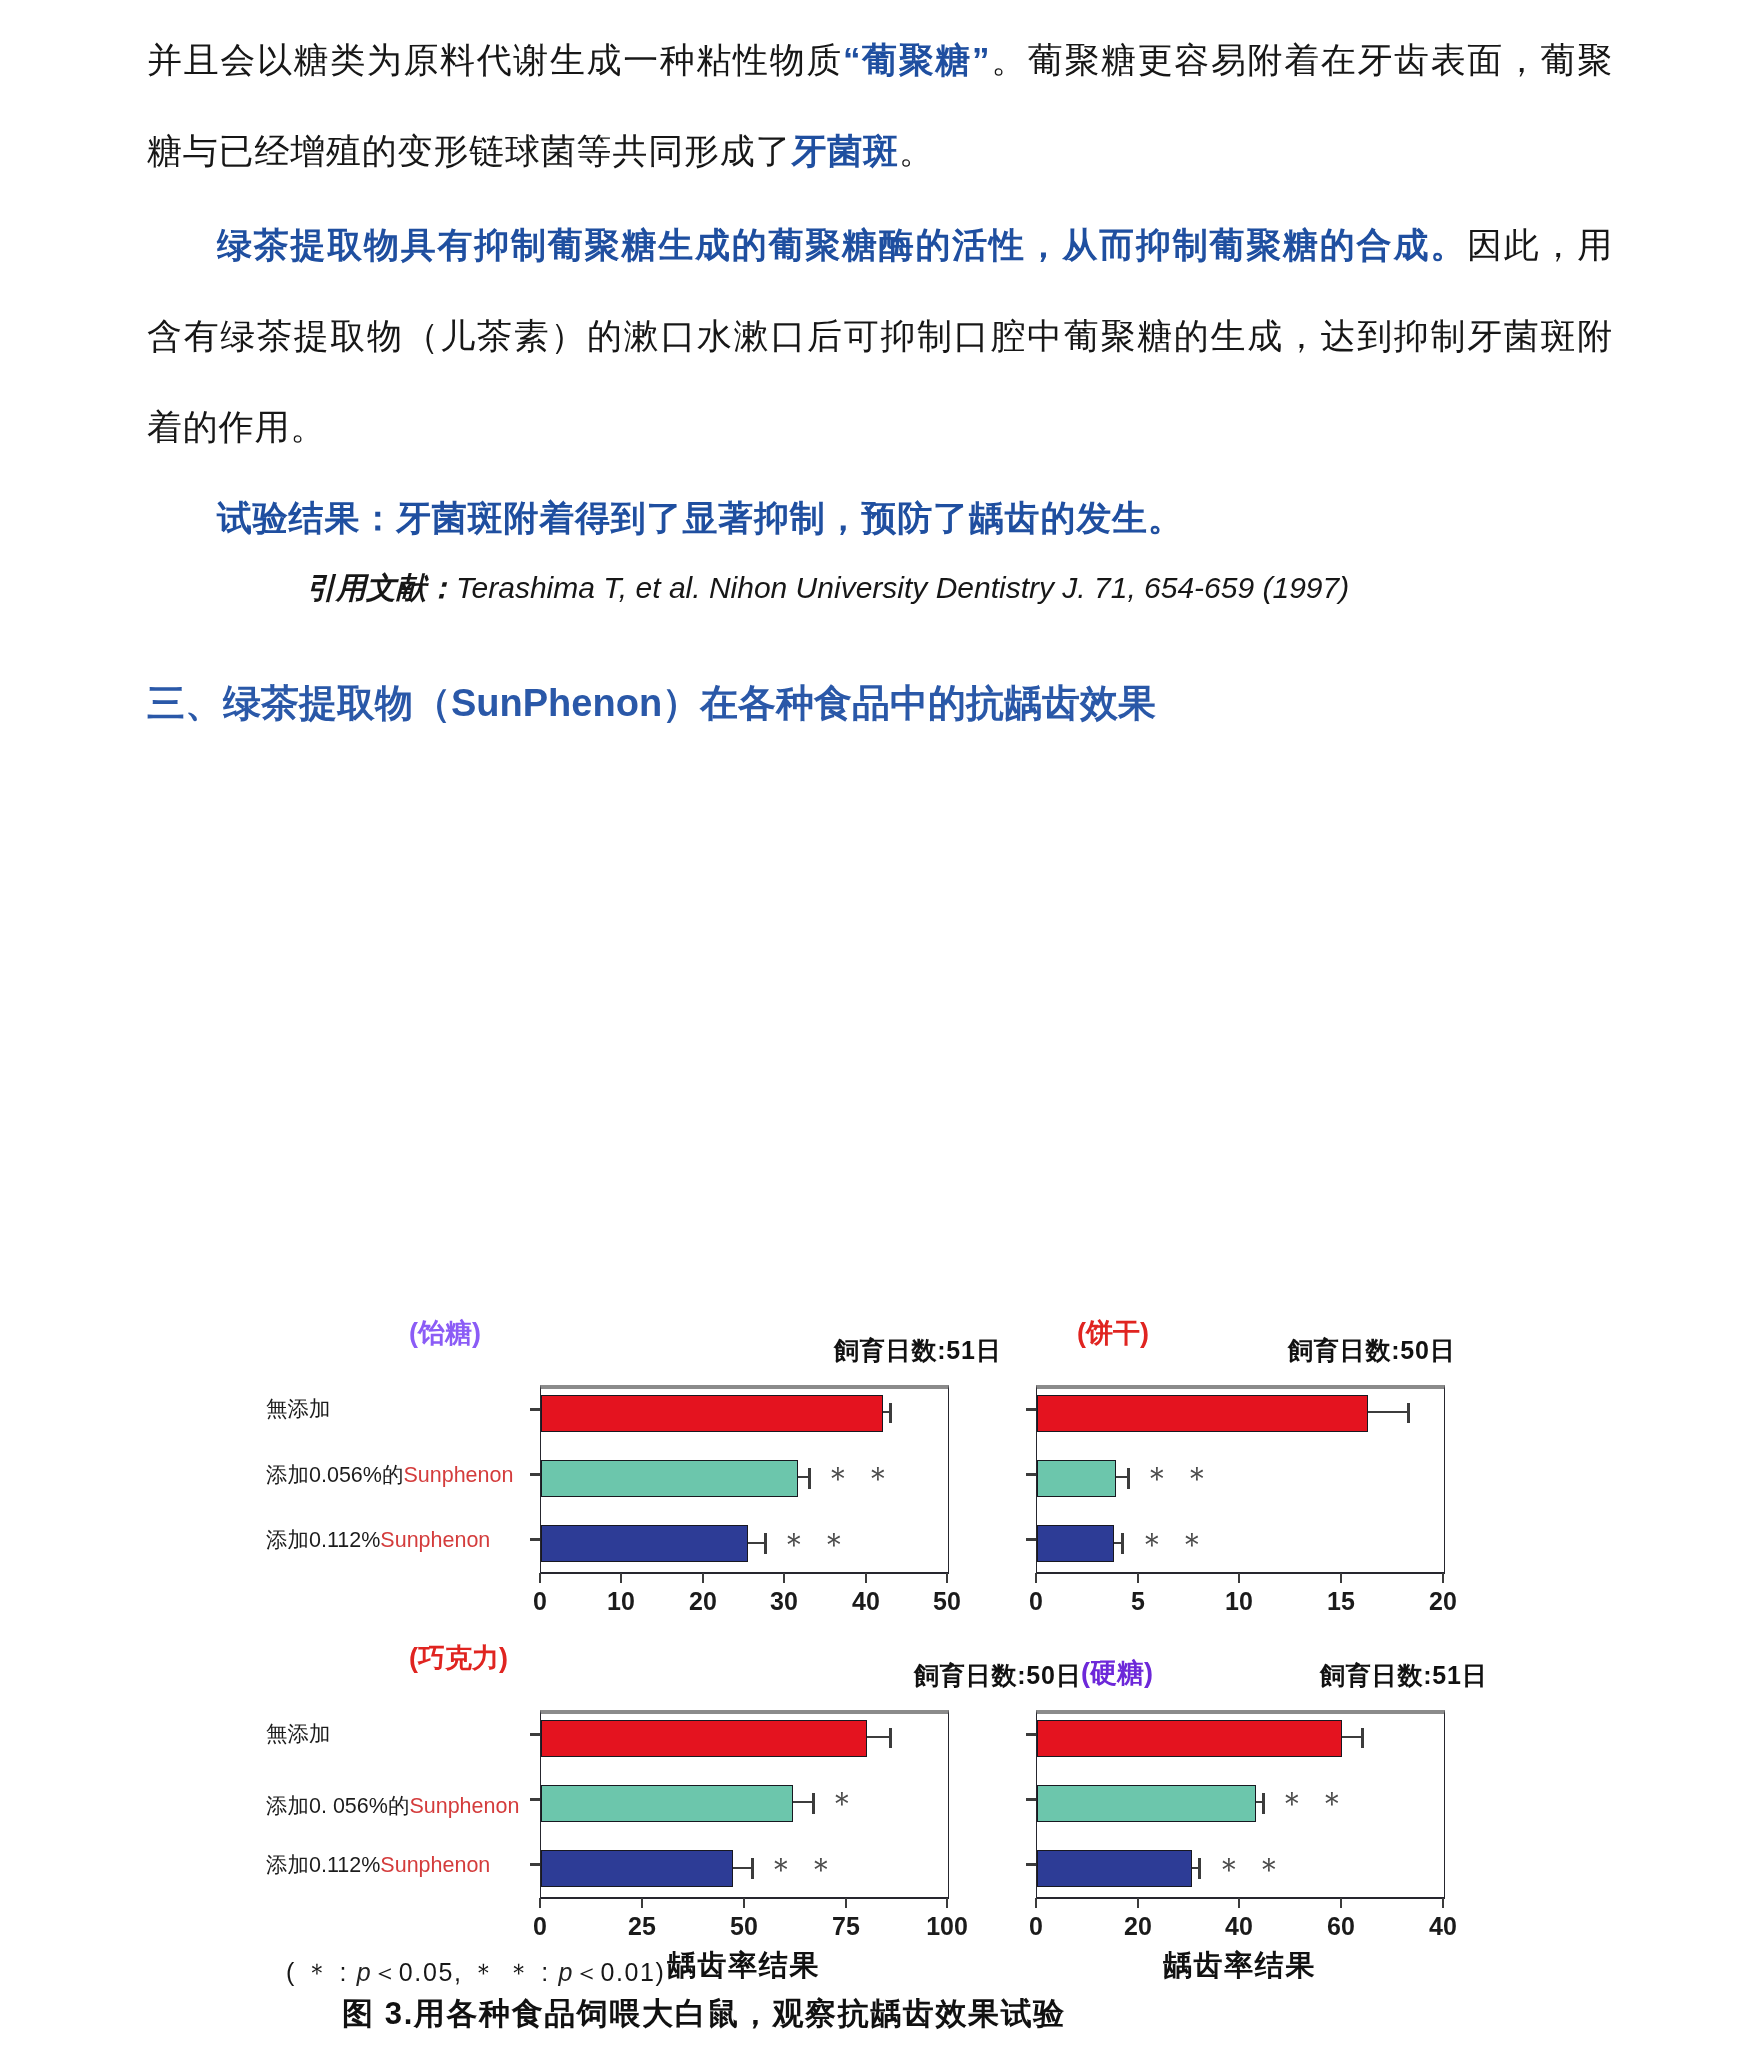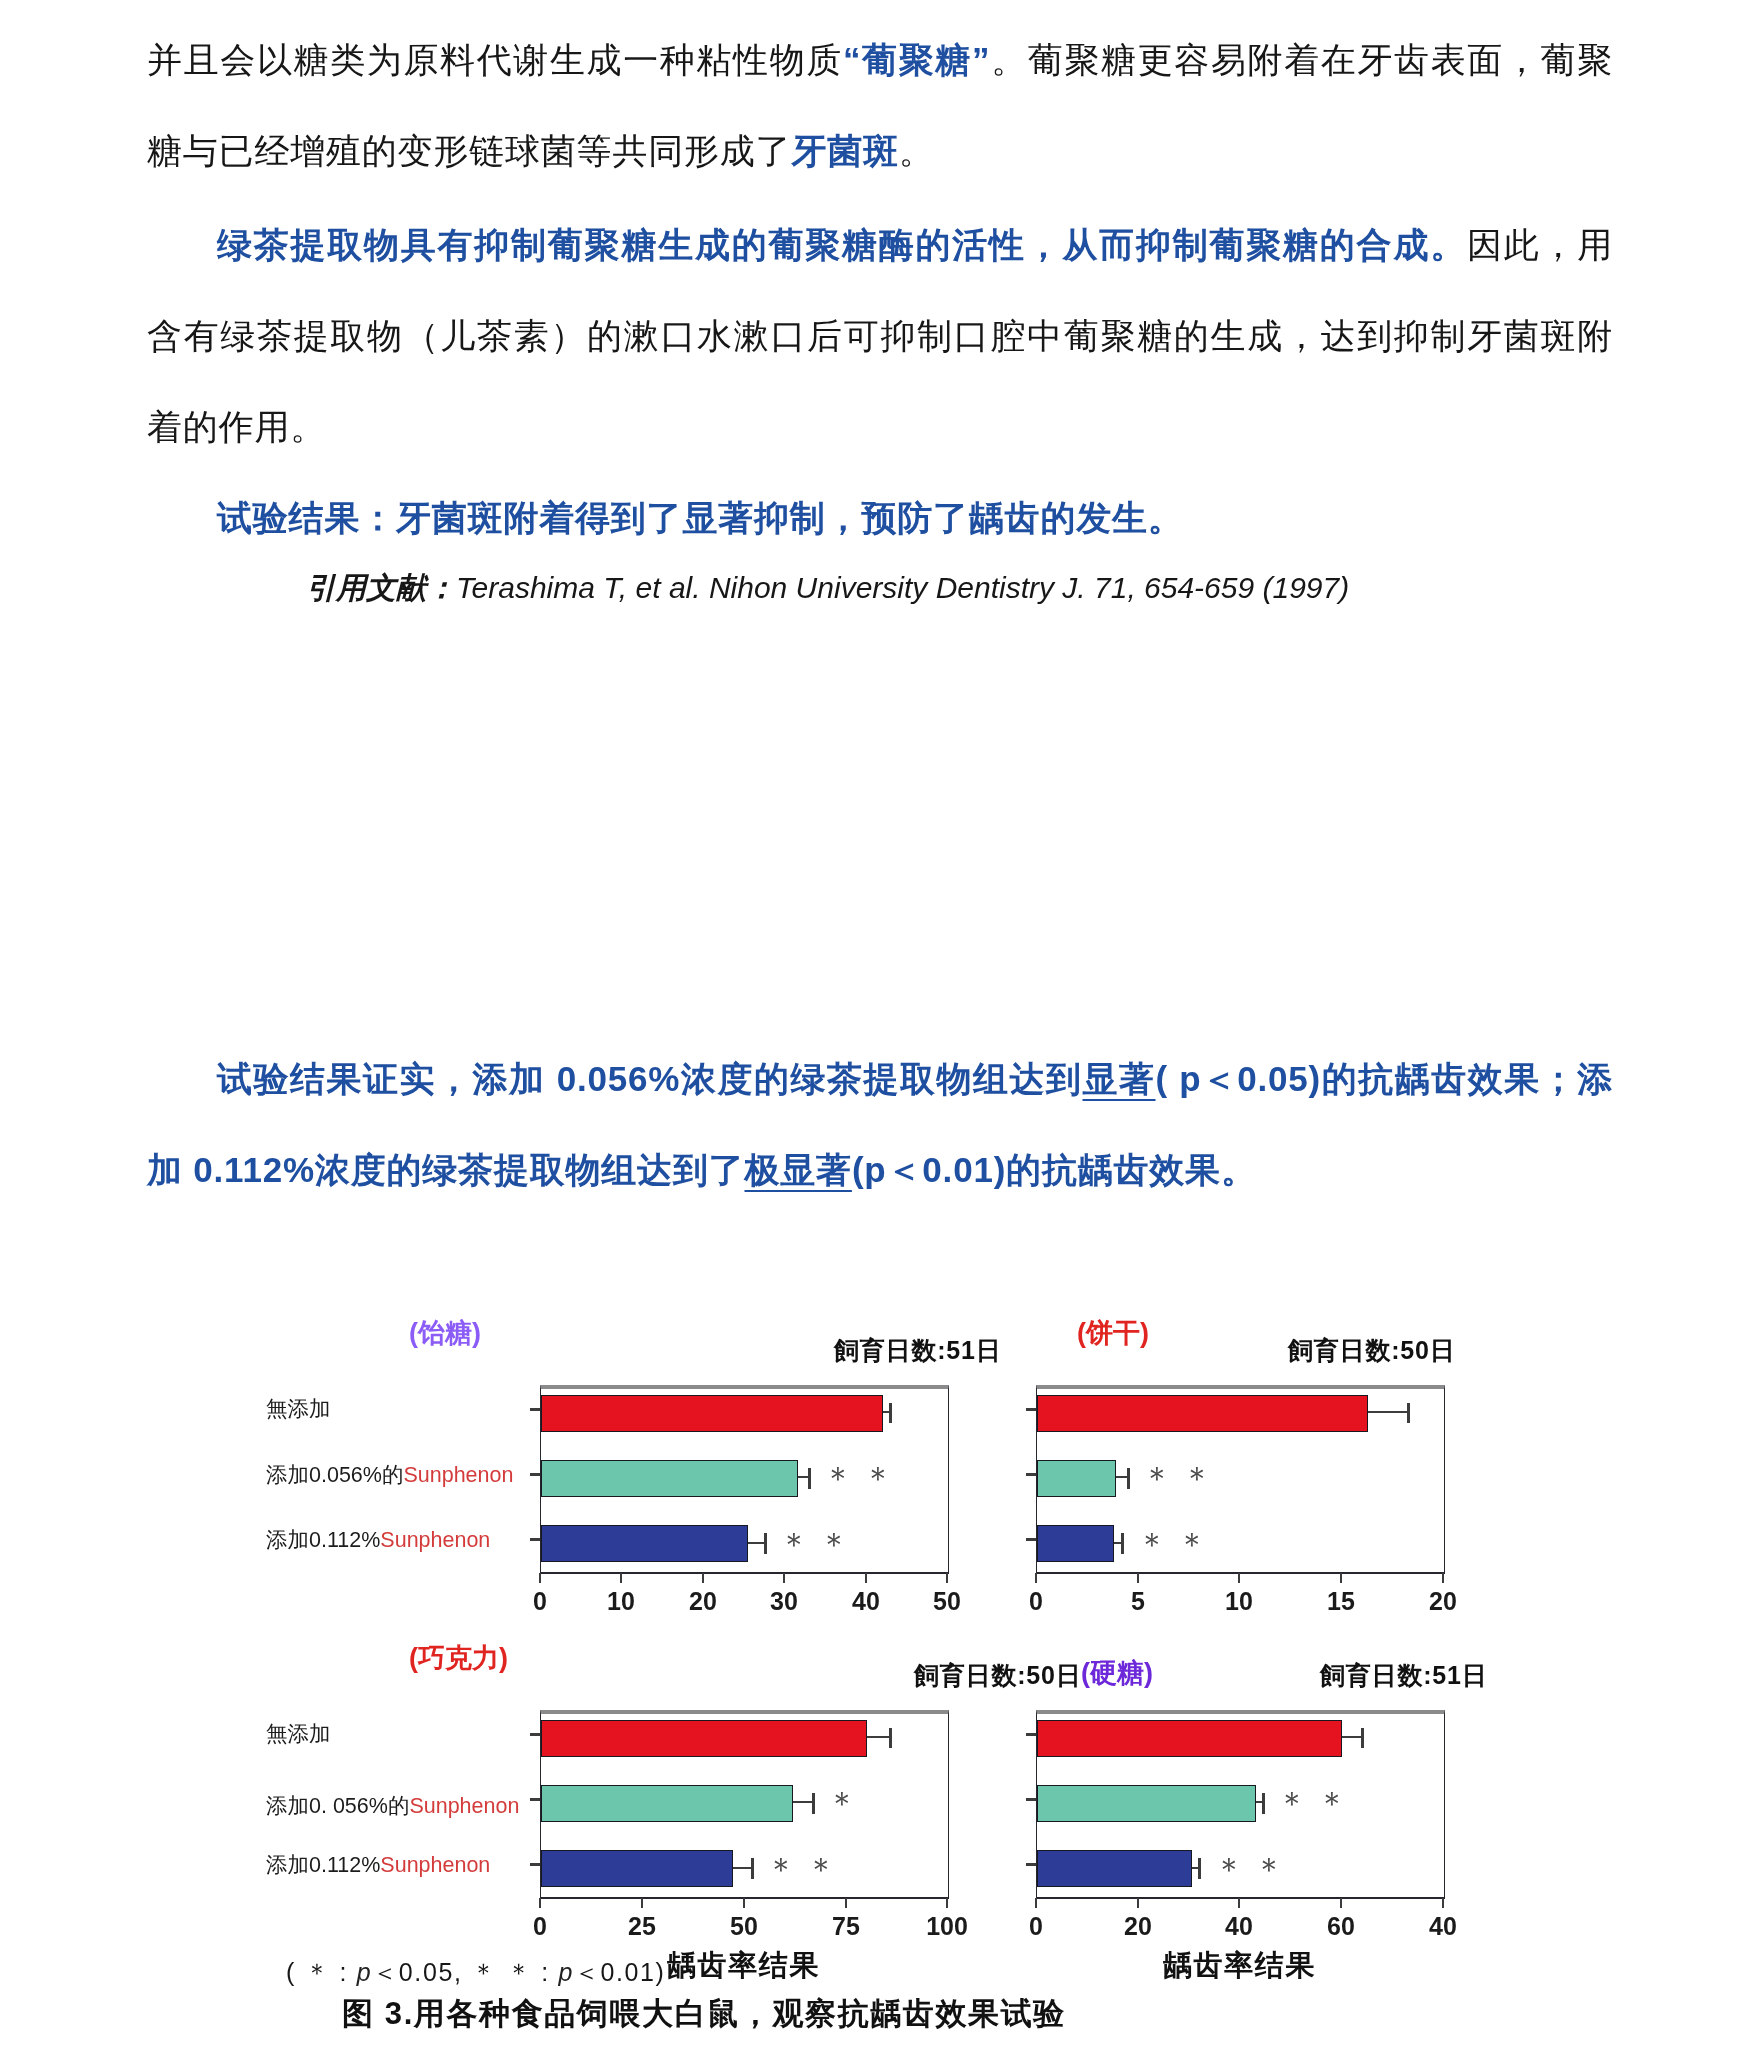--- a/index.html
+++ b/index.html
@@ -89,22 +89,22 @@
 </head>
 <body>
 
 <div class="page">
 
   <div class="tblock" style="top:14.3px"><span class="seg-n">并且会以糖类为原料代谢生成一种粘性物质</span><span class="seg-bb">“葡聚糖”</span><span class="seg-n">。葡聚糖更容易附着在牙齿表面，葡聚糖与已经增殖的变形链球菌等共同形成了</span><span class="seg-bb">牙菌斑</span><span class="seg-n">。</span></div>
   <div class="tblock indent" style="top:199px"><span class="seg-bb">绿茶提取物具有抑制葡聚糖生成的葡聚糖酶的活性，从而抑制葡聚糖的合成。</span><span class="seg-n">因此，用含有绿茶提取物（儿茶素）的漱口水漱口后可抑制口腔中葡聚糖的生成，达到抑制牙菌斑附着的作用。</span></div>
   <div class="tblock indent" style="top:472px"><span class="seg-bb">试验结果：牙菌斑附着得到了显著抑制，预防了龋齿的发生。</span></div>
   <div class="citation" style="top:548px"><span class="seg-bi">引用文献：</span><span class="seg-i">Terashima T, et al. Nihon University Dentistry J. 71, 654-659 (1997)</span></div>
 
-
-  <div class="tblock indent" style="top:1033px"><span class="seg-bb">试验结果证实，添加 0.056%浓度的绿茶提取物组达到</span><span class="seg-bbu">显著</span><span class="seg-bb">( p＜0.05)的抗龋齿效果；添加 0.112%浓度的绿茶提取物组达到了</span><span class="seg-bbu">极显著</span><span class="seg-bb">(p＜0.01)的抗龋齿效果。</span></div>
+  <h2 class="heading" style="top:658px">三、绿茶提取物（SunPhenon）在各种食品中的抗龋齿效果</h2>
+
 
   <div id="figure-root">
       <div class="chart" style="left: 266px; top: 1310px;">
         <span class="chart-title" style="left: 143px; color: #8b5cf6;">(饴糖)</span>
         <span class="chart-days" style="left: 568px;">飼育日数:51日</span>
         <div class="plot" style="left: 274px;">
           <div class="bar" style="top: 5.6px; width: 342px; height: 37px; background: rgb(228, 19, 31);"></div>
           <div class="errline" style="left: 342px; top: 22px; width: 8px; height: 2.4px;"></div>
           <div class="errcap" style="left: 348px; top: 13.5px; width: 3.2px; height: 20.7px;"></div>
           <div class="bar" style="top: 71px; width: 257px; height: 37px; background: rgb(108, 198, 172);"></div>

